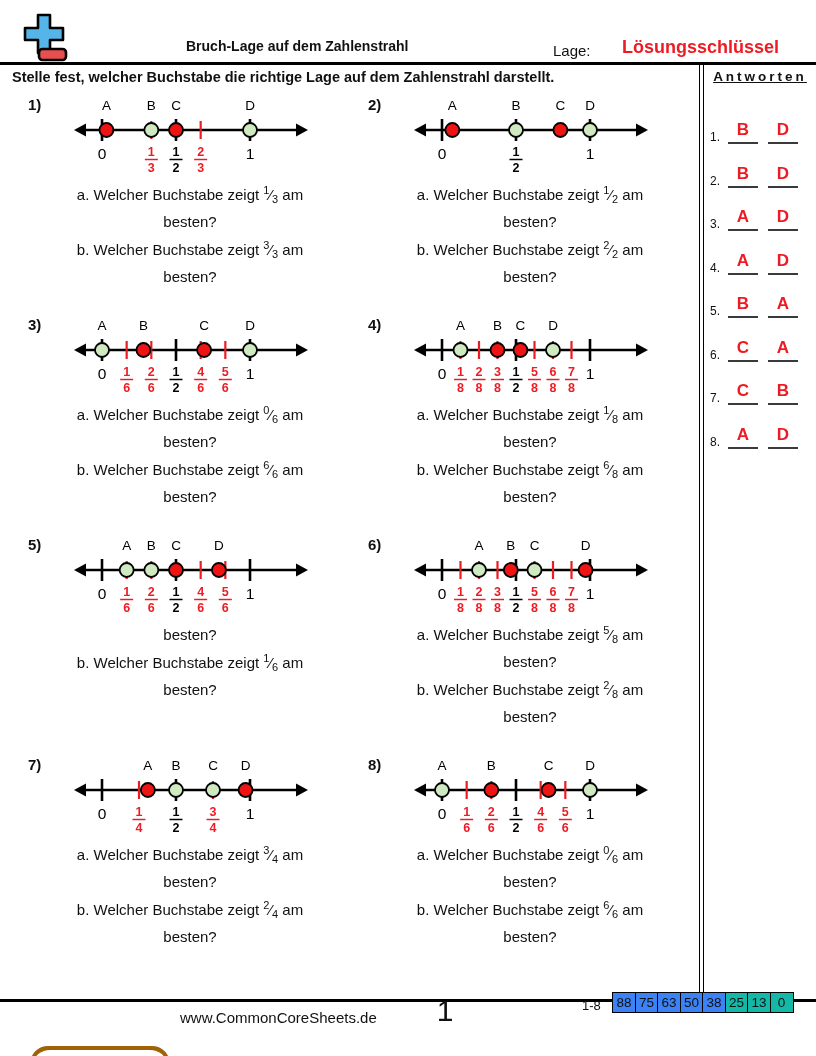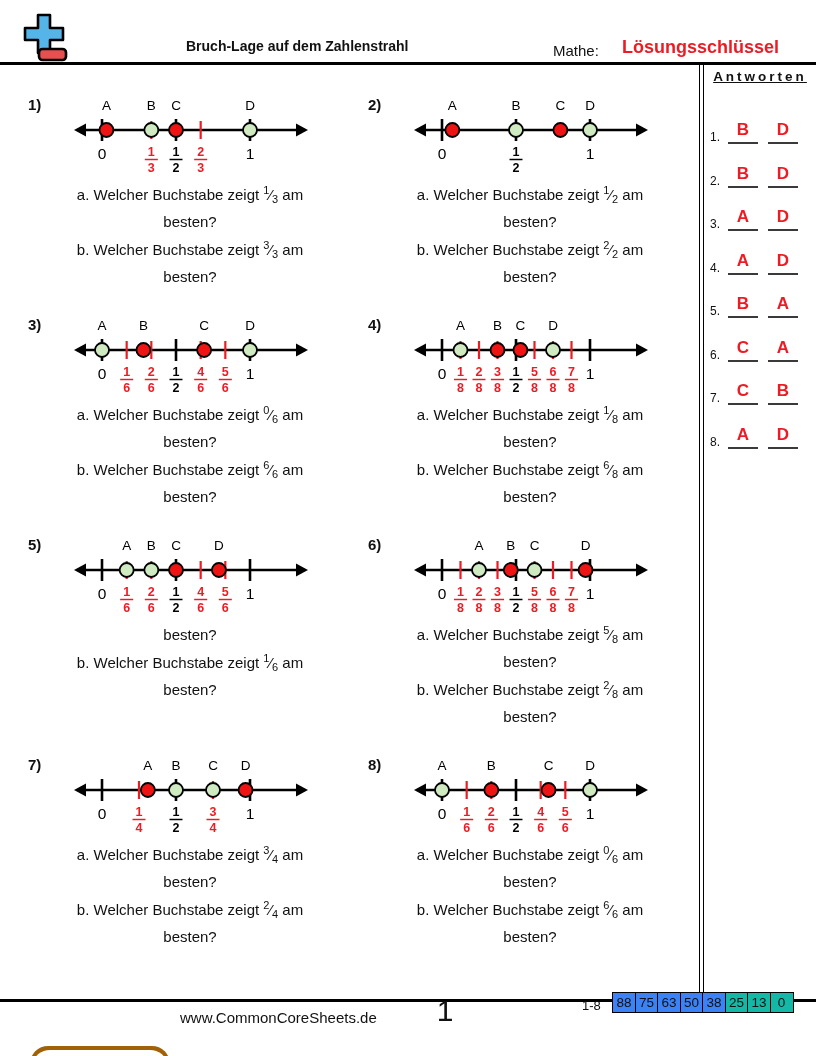--- a/index.html
+++ b/index.html
@@ -51,23 +51,24 @@
 
 <div class="page">
 
   <div class="logo">
     <svg width="50" height="52" viewBox="0 0 50 52">
       <path d="M20 3 h12 v13 h13 v12 h-13 v13 h-12 v-13 h-13 v-12 h13 z" fill="#55b4e8" stroke="#000" stroke-width="2.6" stroke-linejoin="round"></path>
       <rect x="21" y="37" width="27" height="11" rx="3.5" fill="#e85050" stroke="#000" stroke-width="2.6"></rect>
     </svg>
   </div>
   <div class="title">Bruch-Lage auf dem Zahlenstrahl</div>
-  <div class="name-label">Mathe:</div>
+  <div class="name-label">Lage:</div>
   <div class="name-value" id="name-value" style="color: rgb(237, 28, 36);">Lösungsschlüssel</div>
   <div class="header-rule"></div>
+  <div class="instruction">Stelle fest, welcher Buchstabe die richtige Lage auf dem Zahlenstrahl darstellt.</div>
 
   <div class="problems" id="problems">
       <div class="problem">
         <div class="pnum">1)</div>
         <svg width="238" height="82" class="nl">
           <line x1="10" y1="34" x2="228" y2="34" stroke="#000" stroke-width="2.6"></line>
           <polygon points="2,34 14,27.5 14,40.5" fill="#000"></polygon>
           <polygon points="236,34 224,27.5 224,40.5" fill="#000"></polygon>
           <line x1="30" y1="23" x2="30" y2="45" stroke="#000" stroke-width="2.6"></line>
           <text x="30" y="63" text-anchor="middle" font-size="15.5" fill="#000">0</text>

